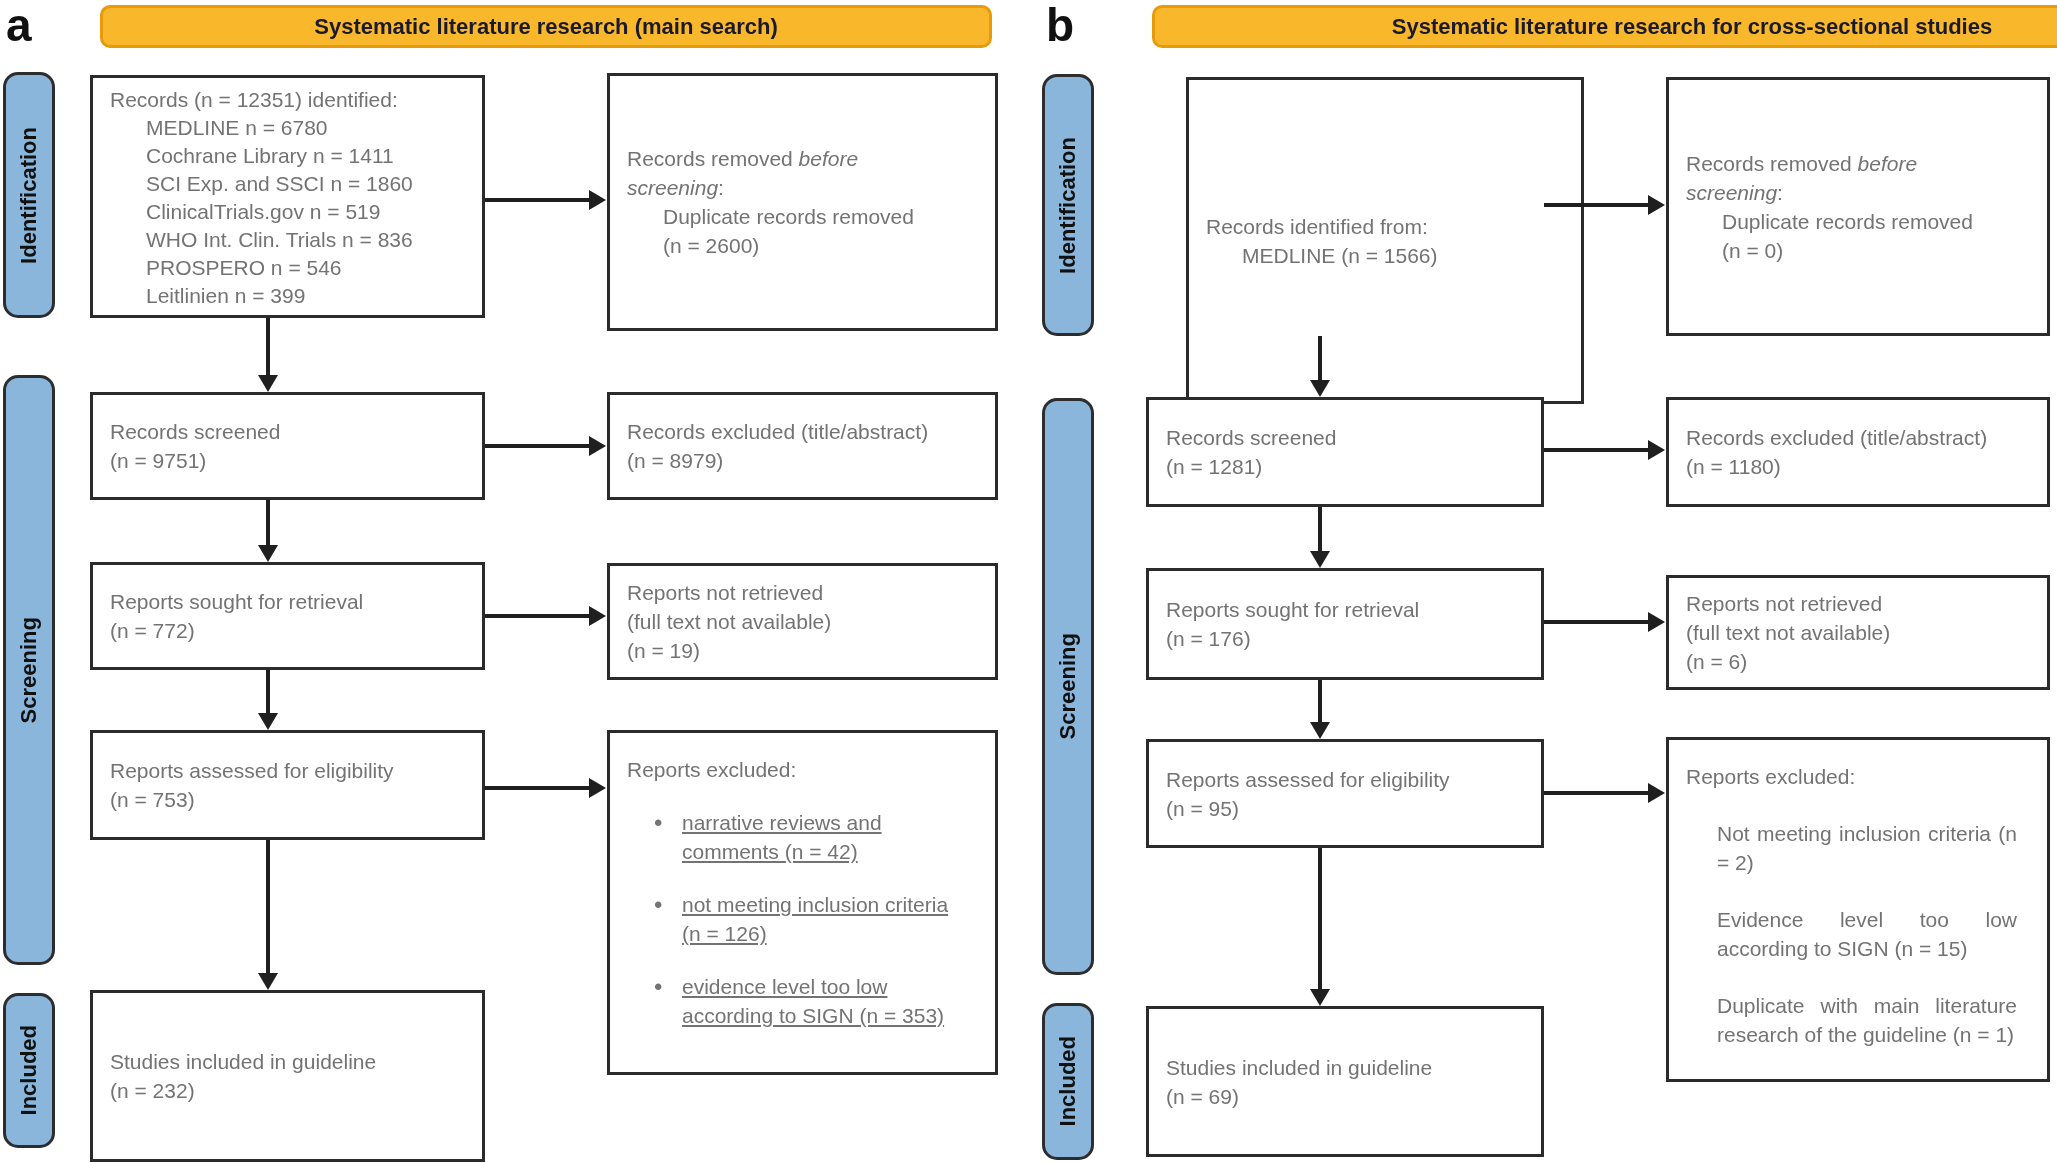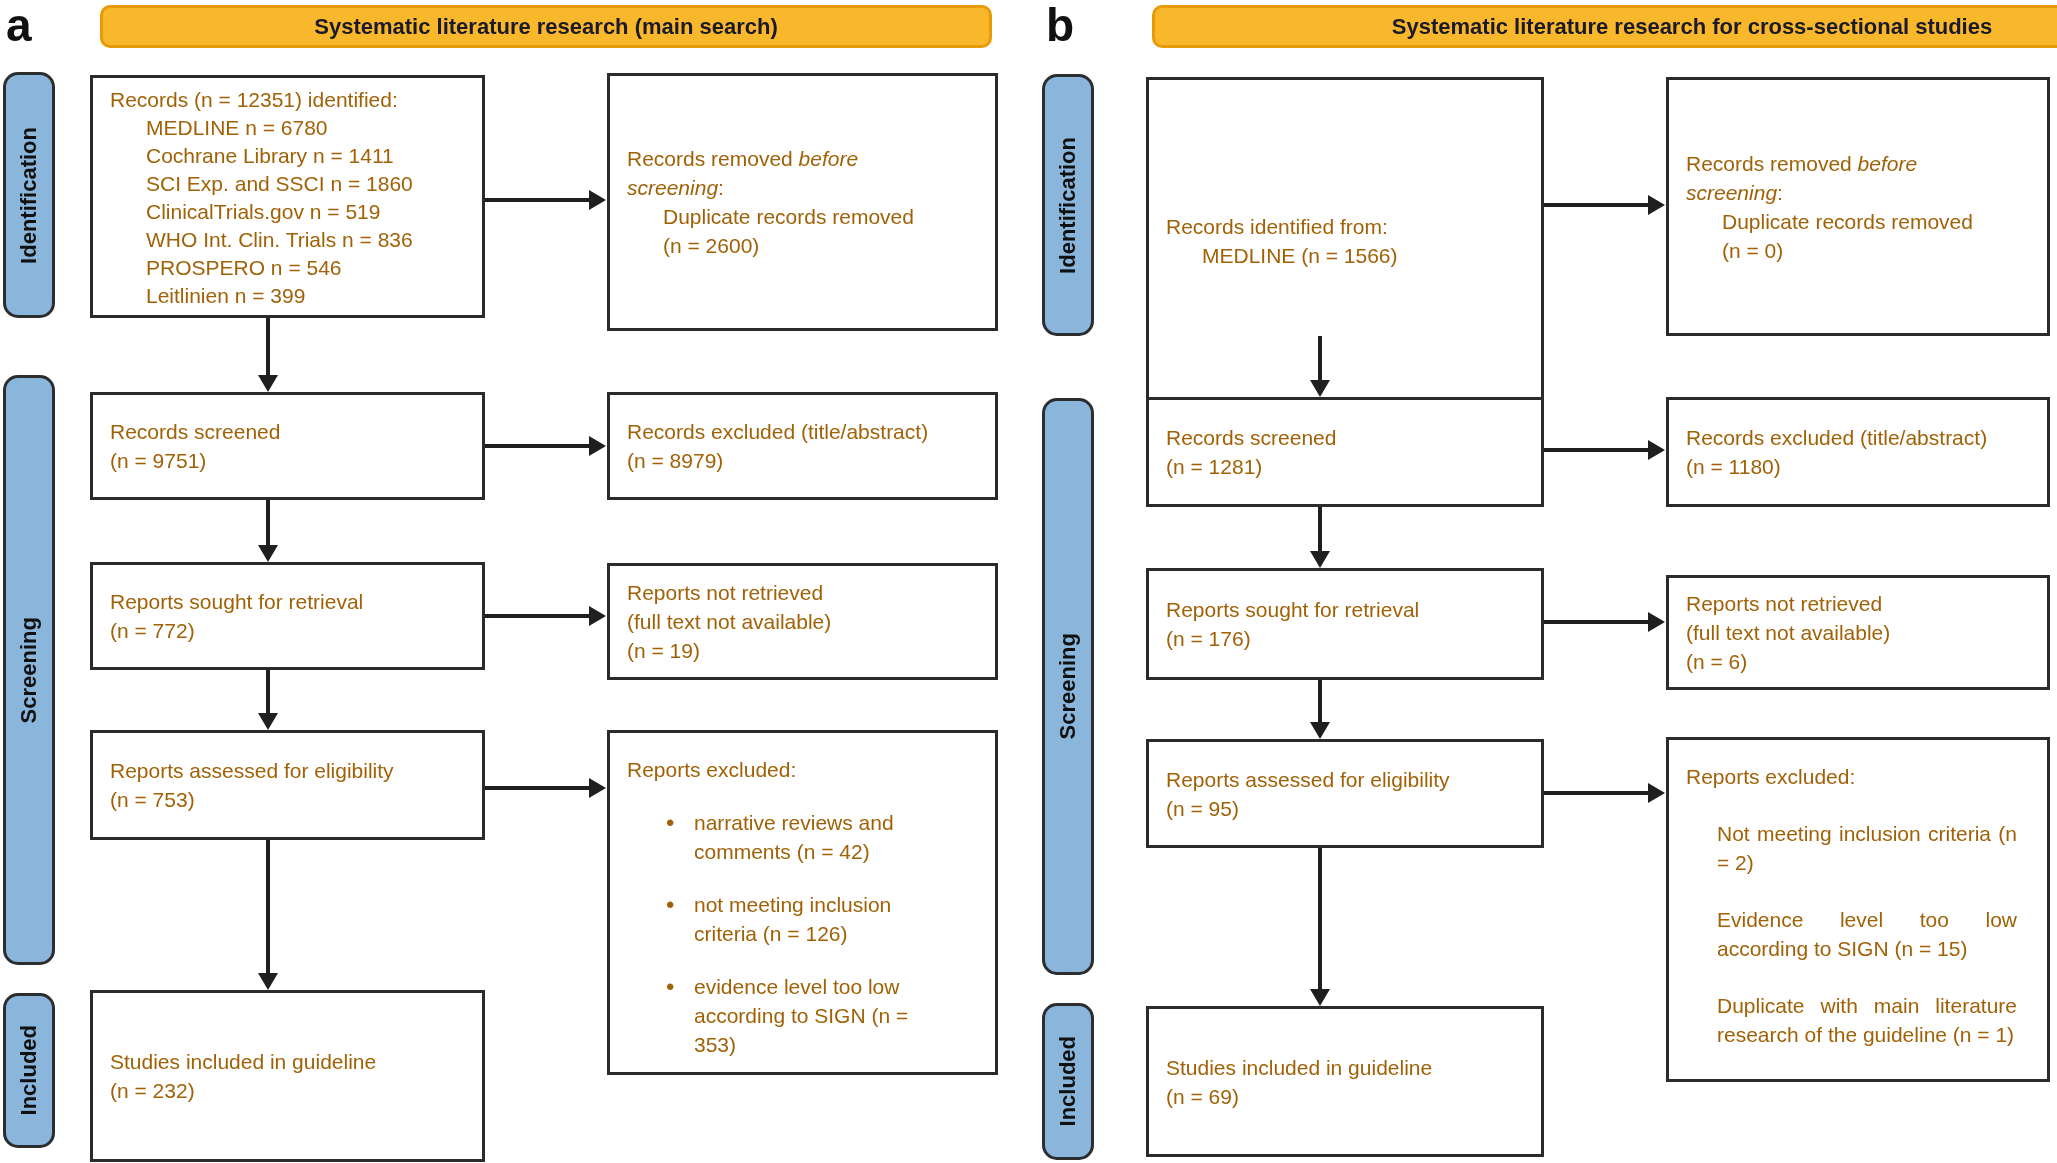--- a/index.html
+++ b/index.html
@@ -22,30 +22,30 @@
     position:absolute; width:52px; background:#8AB6DB; border:3px solid #2b2d2f;
     border-radius:15px; box-sizing:border-box;
     display:flex; align-items:center; justify-content:center;
   }
   .stage-text {
     writing-mode:vertical-rl; transform:rotate(180deg);
     font-size:22px; font-weight:700; color:#111; white-space:nowrap;
   }
   .wbox {
     position:absolute; background:#ffffff; border:3px solid #2b2b2b;
-    box-sizing:border-box; font-size:21px; line-height:29px; color:#a16207;
+    box-sizing:border-box; font-size:21px; line-height:29px; color:#737373;
   }
   .vcenter { display:flex; align-items:center; }
   .pad { padding-left:17px; padding-right:8px; }
   .toplist { padding:8px 6px 0 17px; }
   .indent { padding-left:36px; }
   .ital { font-style:italic; }
   .narrow { max-width:300px; }
   .excl-title { padding:22px 26px 0 17px; }
-  .bullets { margin:16px; padding:0 30px 0 40px; list-style:none; }
+  .bullets { margin:4px; padding:0 30px 0 40px; list-style:none;text-decoration:underline; }
   .bullets li { position:relative; margin-top:24px; padding-left:28px; max-width:285px; }
   .bullets li::before {
     content:"\2022"; position:absolute; left:0; top:0; font-size:24px;
   }
   .paras { padding:0 26px 0 48px; }
   .paras .para { margin-top:28px; text-align:justify; max-width:300px; }
   .arrow-h { position:absolute; height:4px; background:#1f1f1f; }
   .arrow-h::after {
     content:""; position:absolute; right:-16px; top:50%; transform:translateY(-50%);
     width:0; height:0;
@@ -169,21 +169,21 @@
   <div class="stage" style="left:1042px; top:74px; height:262px;">
     <span class="stage-text">Identification</span>
   </div>
   <div class="stage" style="left:1042px; top:398px; height:577px;">
     <span class="stage-text">Screening</span>
   </div>
   <div class="stage" style="left:1042px; top:1003px; height:157px;">
     <span class="stage-text">Included</span>
   </div>
 
-  <div class="wbox vcenter pad" style="left:1146px; top:77px; width:398px; height:327px;">
+  <div class="wbox vcenter pad" style="left:1186px; top:77px; width:398px; height:327px;">
     <div>
       <div>Records identified from:</div>
       <div class="indent">MEDLINE (n = 1566)</div>
     </div>
   </div>
 
   <div class="wbox vcenter pad" style="left:1146px; top:397px; width:398px; height:110px;">
     <div>
       <div>Records screened</div>
       <div>(n = 1281)</div>

